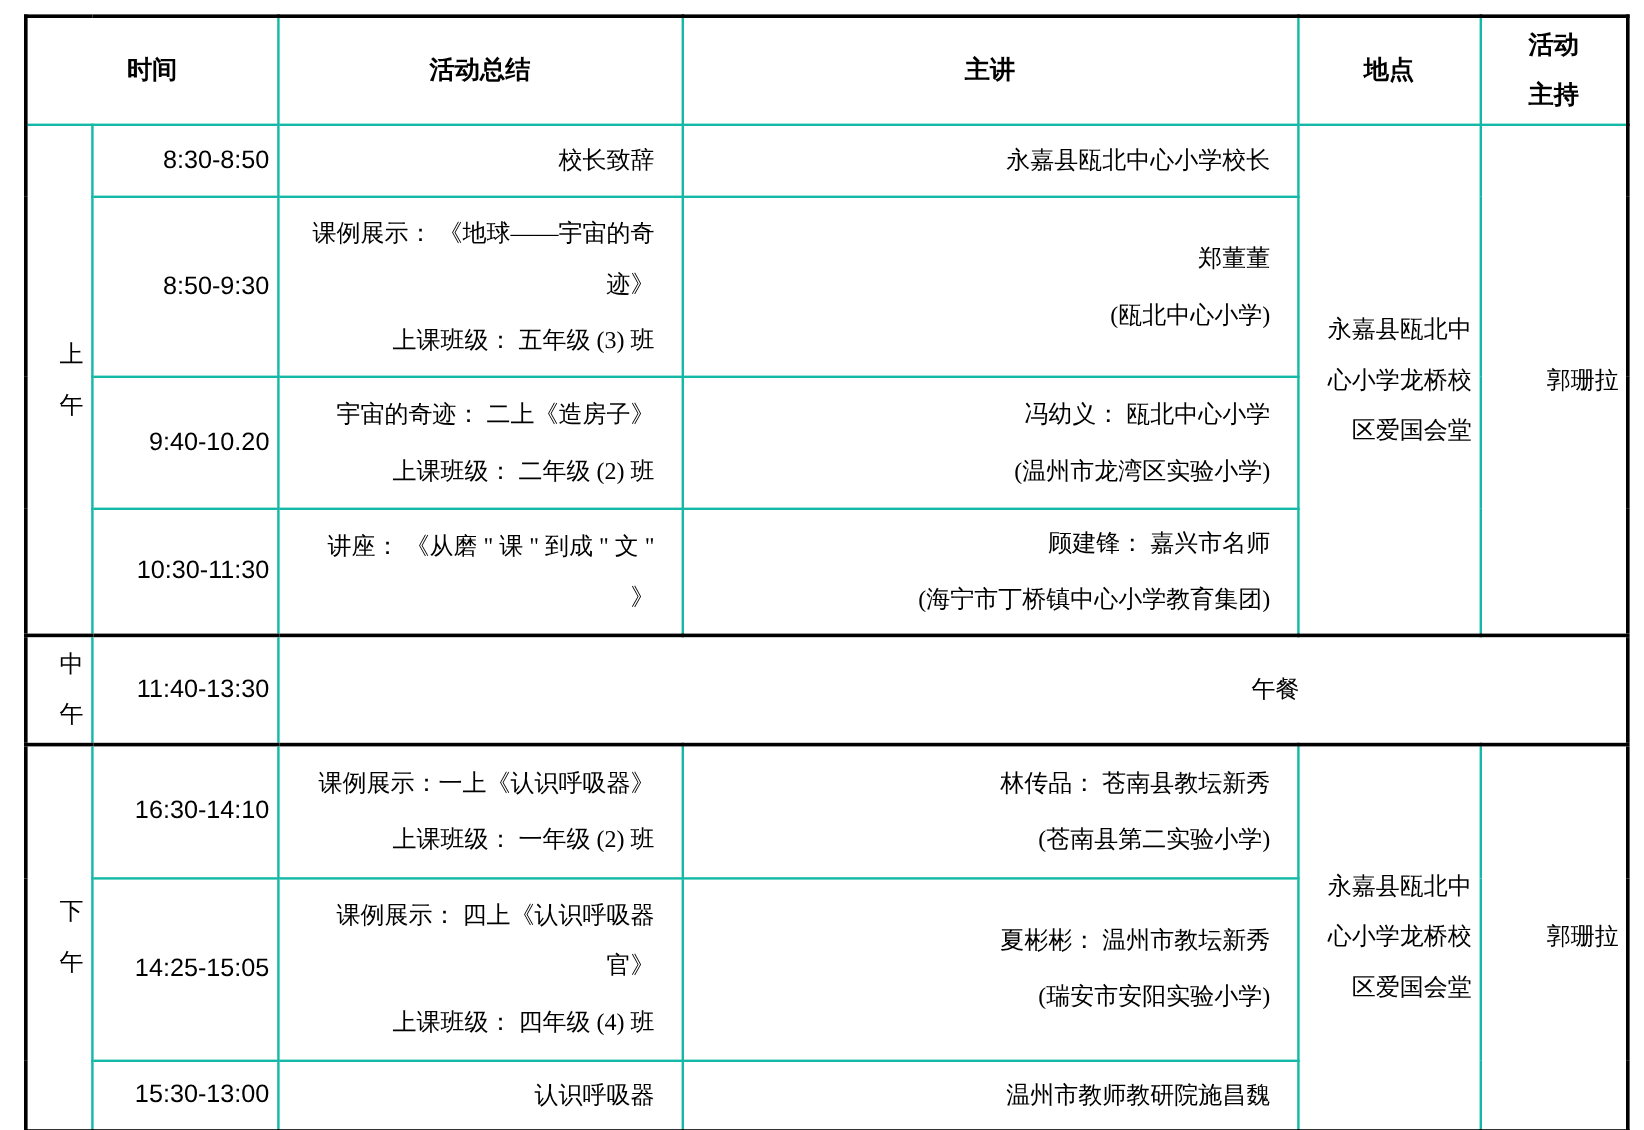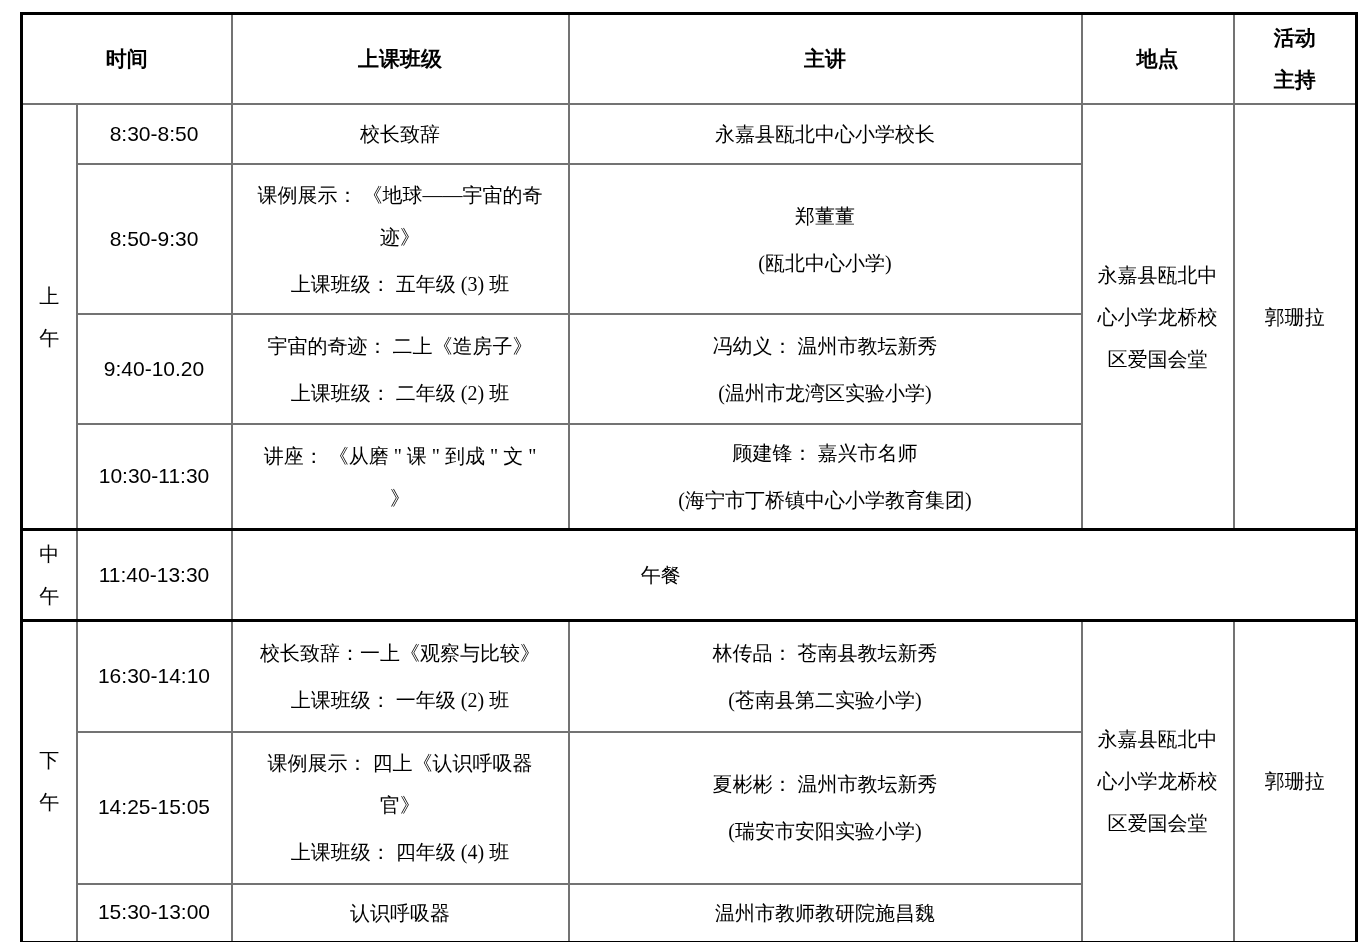--- a/index.html
+++ b/index.html
@@ -12,38 +12,39 @@
     font-family: "Liberation Serif", "DejaVu Serif", serif;
   }
   table.schedule {
     border-collapse: collapse;
     table-layout: fixed;
     width: 1335px;
     border: 3px solid #000;
     background: #fff;
   }
   th, td {
-    border: 2px solid #737373;
+    border: 2px solid #14b8a6;
     text-align: center;
     vertical-align: middle;
     padding: 2px 6px;
     color: #000;
     overflow: hidden;
     box-sizing: border-box;
   }
   th {
     font-family: "Liberation Sans", "DejaVu Sans", sans-serif;
     font-weight: bold;
     font-size: 21px;
     line-height: 2.0;
   }
   td {
     font-family: "Liberation Serif", "DejaVu Serif", serif;
     font-size: 20px;
     line-height: 2.1;
+    text-align: right;
   }
   td.time {
     font-family: "Liberation Sans", "DejaVu Sans", sans-serif;
     font-size: 21px;
     letter-spacing: 0px;
   }
   td.period div, th.host-h div { margin: 0; }
   td.act div, td.spk div { margin: 5px 16px; }
   td.lunch { padding-right: 272px; }
   tr.h-header  { height: 88px; }
@@ -67,21 +68,21 @@
       <col style="width:155px">
       <col style="width:337px">
       <col style="width:513px">
       <col style="width:152px">
       <col style="width:123px">
     </colgroup>
 
     <tbody>
         <tr class="h-header">
       <th colspan="2">时间</th>
-      <th>上课班级</th>
+      <th>活动总结</th>
       <th>主讲</th>
       <th>地点</th>
       <th class="host-h">
         <div>活动</div>
         <div>主持</div>
       </th>
     </tr>
 
     <tr class="h-r1">
       <td class="period" rowspan="4">
@@ -111,21 +112,21 @@
       </td>
     </tr>
 
     <tr class="h-r3">
       <td class="time">9:40-10.20</td>
       <td class="act">
         <div>宇宙的奇迹： 二上《造房子》</div>
         <div>上课班级： 二年级 (2) 班</div>
       </td>
       <td class="spk">
-        <div>冯幼义： 温州市教坛新秀</div>
+        <div>冯幼义： 瓯北中心小学</div>
         <div>(温州市龙湾区实验小学)</div>
       </td>
     </tr>
 
     <tr class="h-r4">
       <td class="time">10:30-11:30</td>
       <td class="act">
         <div>讲座： 《从磨 " 课 " 到成 " 文 " 》</div>
       </td>
       <td class="spk">
@@ -143,21 +144,21 @@
       <td class="lunch" colspan="4">午餐</td>
     </tr>
 
     <tr class="h-r5">
       <td class="period" rowspan="3">
         <div>下</div>
         <div>午</div>
       </td>
       <td class="time">16:30-14:10</td>
       <td class="act">
-        <div>校长致辞：一上《观察与比较》</div>
+        <div>课例展示：一上《认识呼吸器》</div>
         <div>上课班级： 一年级 (2) 班</div>
       </td>
       <td class="spk">
         <div>林传品： 苍南县教坛新秀</div>
         <div>(苍南县第二实验小学)</div>
       </td>
       <td class="loc" rowspan="3">永嘉县瓯北中心小学龙桥校区爱国会堂</td>
       <td class="host" rowspan="3">郭珊拉</td>
     </tr>
 

